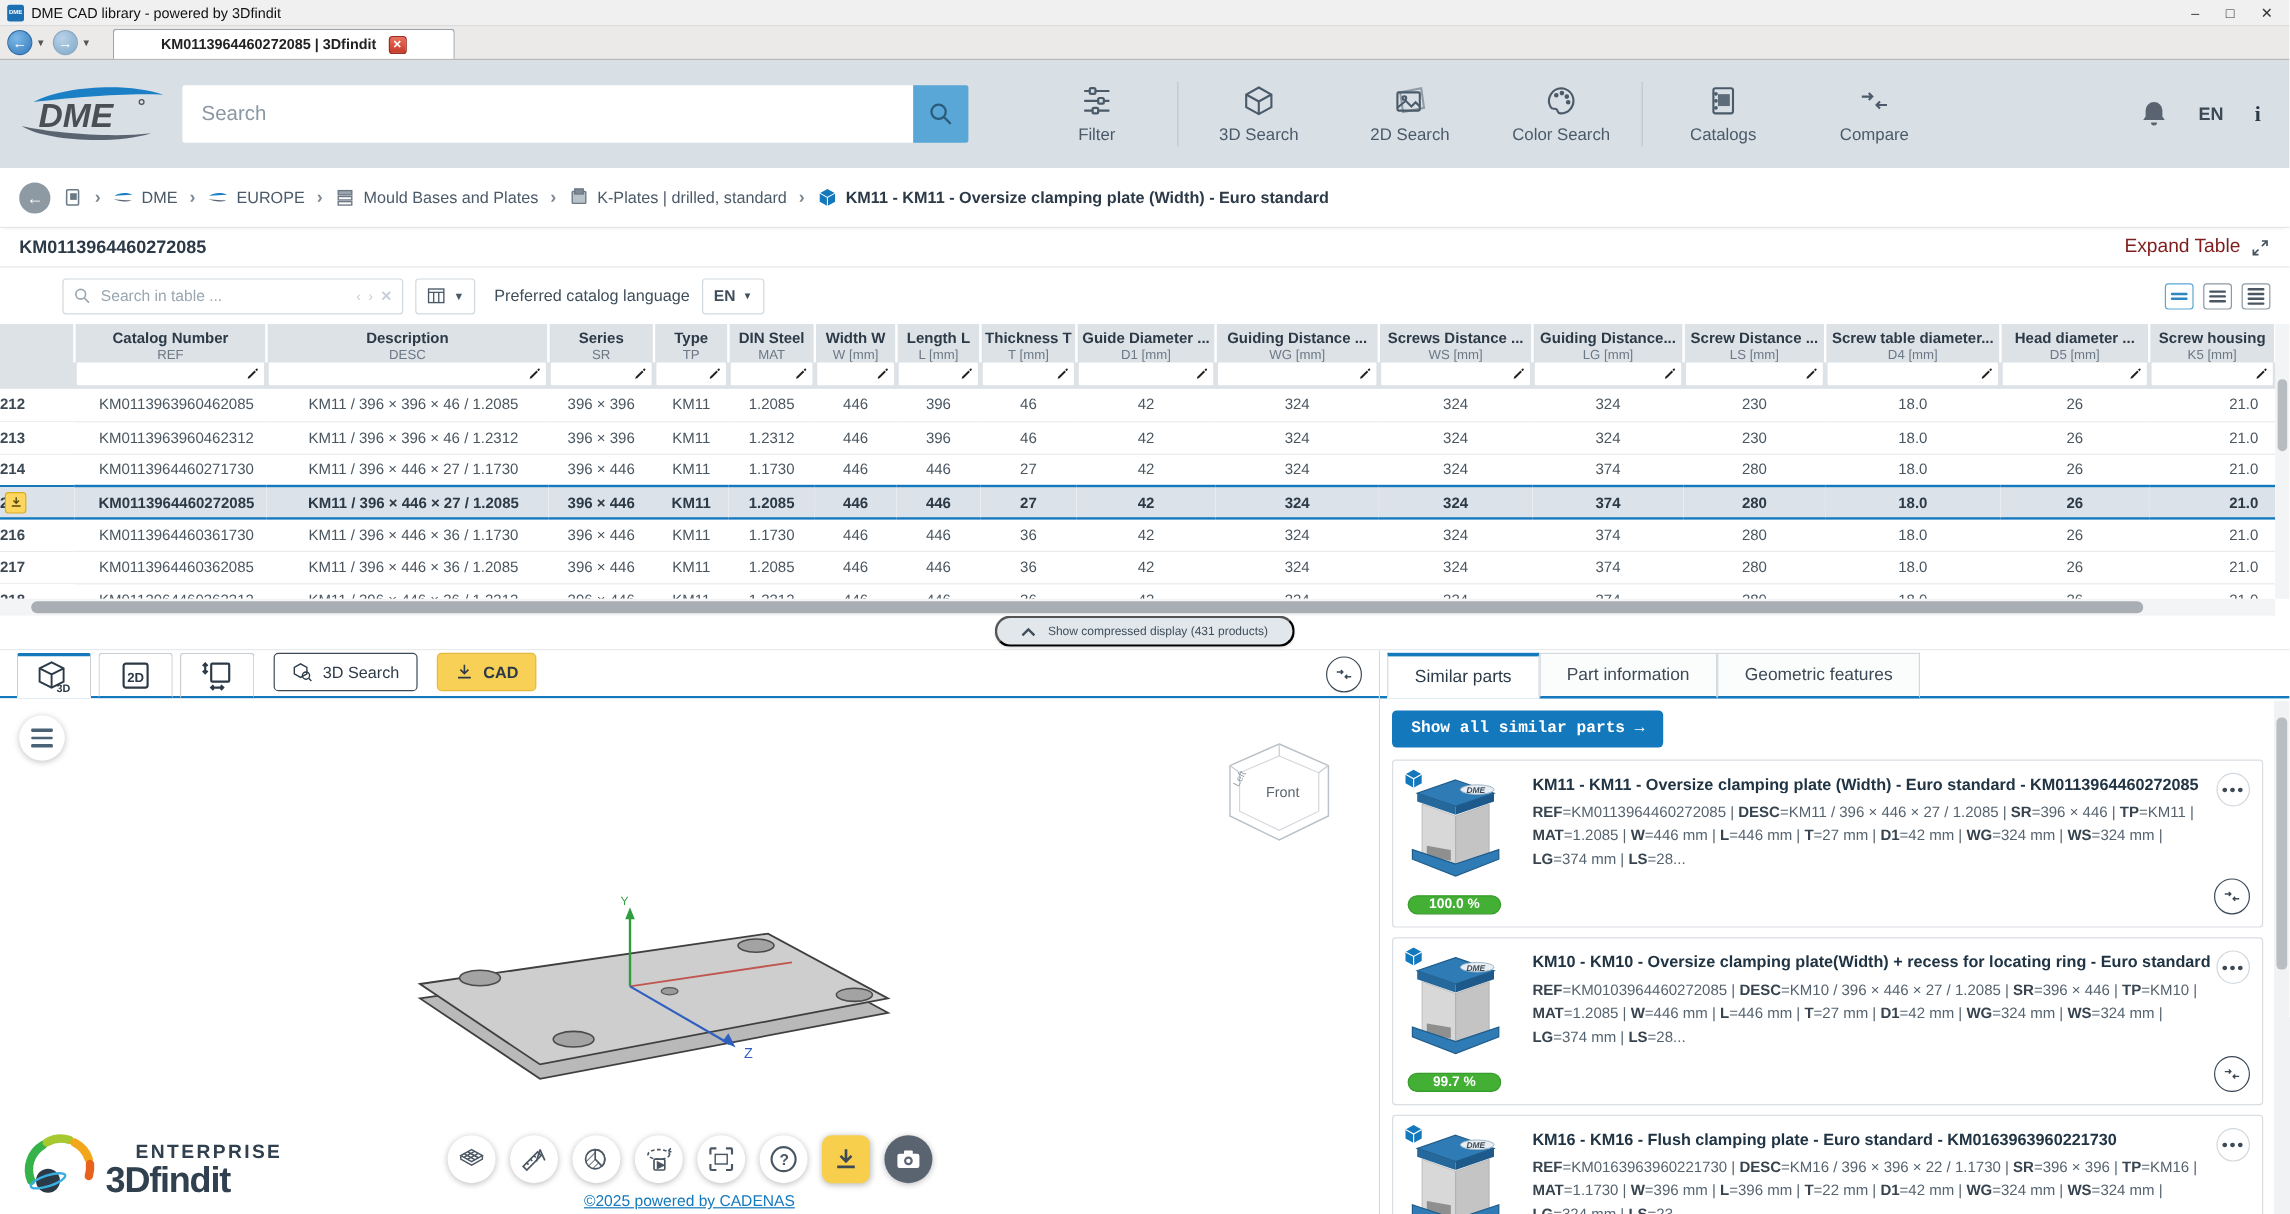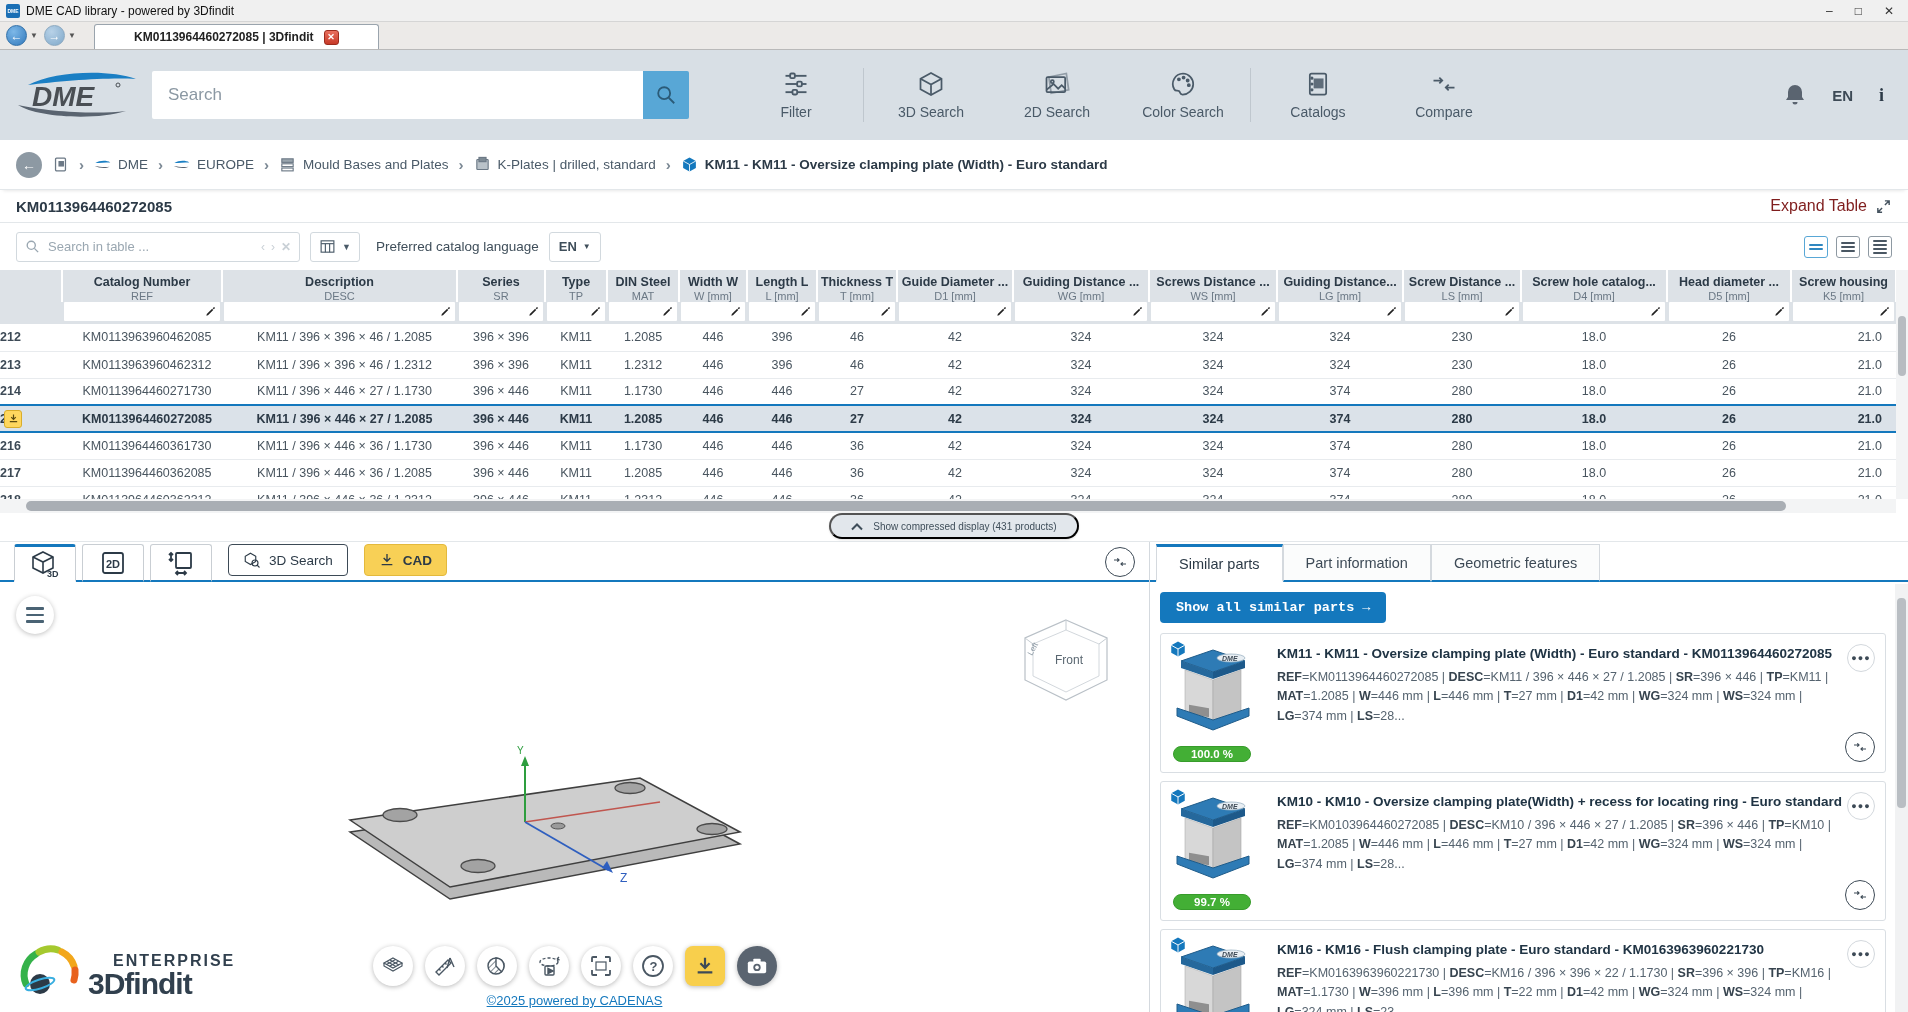--- a/index.html
+++ b/index.html
@@ -19,21 +19,21 @@
   .navbtns { display:flex; align-items:center; gap:2px; margin-bottom:3px; }
   .circle-btn { width:21px; height:21px; border-radius:50%; display:flex; align-items:center; justify-content:center; color:#fff; font-size:12px; font-weight:bold; border:1px solid #2f6fa8; background:radial-gradient(circle at 35% 30%, #7db8e8, #3279bc); cursor:pointer;}
   .circle-btn.fwd { background:radial-gradient(circle at 35% 30%, #b8d2e8, #7fa8c9); border-color:#8aa8c0;}
   .mini-caret { font-size:8px; color:#555; margin:0 4px 0 1px; cursor:pointer;}
   .btab { width:285px; height:25px; background:#fff; border:1px solid #9aa4ad; border-bottom:none; border-radius:3px 3px 0 0; margin-left:14px; display:flex; align-items:center; justify-content:center; gap:10px; font-size:12px; font-weight:bold; color:#222; cursor:pointer;}
   .tab-close { width:15px; height:15px; background:linear-gradient(#e9705f,#c73a28); border:1px solid #9c2c1e; border-radius:3px; color:#fff; font-size:9px; font-weight:bold; display:flex; align-items:center; justify-content:center; cursor:pointer;}
 
   
   .header { height:90px; background:#d8dfe5; display:flex; align-items:center; padding:0 14px; flex:0 0 auto;}
   .dme-logo { width:126px; height:52px; flex:0 0 auto; margin-right:12px; cursor:pointer;}
-  .searchwrap { display:flex; height:48px; width:537px; flex:0 0 auto; }
+  .searchwrap { display:flex; height:48px; width:655px; flex:0 0 auto; }
   .search-input { flex:1; border:none; outline:none; padding:0 16px; font-size:17px; color:#33424e; background:#fff; border-radius:2px 0 0 2px; font-family:"Liberation Sans",sans-serif;}
   .search-input::placeholder { color:#8b98a3; }
   .search-btn { width:46px; background:#58a7d6; border:none; display:flex; align-items:center; justify-content:center; cursor:pointer; border-radius:0 2px 2px 0; color:#2c5s70;}
   .hnav { display:flex; align-items:center; margin-left:44px; gap:0; flex:1;}
   .hnav-item { width:126px; display:flex; flex-direction:column; align-items:center; gap:6px; color:#4a5a68; font-size:14px; cursor:pointer;}
   .hnav-item svg { width:28px; height:28px; }
   .hdivider { width:1px; height:54px; background:#bfc7ce; margin:0 4px;}
   .header-right { display:flex; align-items:center; gap:26px; padding-right:10px;}
   .bell { width:22px; height:24px; cursor:pointer;}
   .lang { font-size:15px; font-weight:bold; color:#3d4a56; cursor:pointer;}
@@ -47,21 +47,21 @@
   .bc-sep { color:#7b8894; font-size:15px; font-weight:bold; }
   .bc-item.last { font-weight:bold; color:#2c3a47; }
 
   
   .part-header { height:33px; display:flex; align-items:center; justify-content:space-between; padding:0 16px; border-bottom:1px solid #e3e7ea; flex:0 0 auto;}
   .part-number { font-size:15px; font-weight:bold; color:#2c3a47;}
   .expand-table { display:flex; align-items:center; gap:8px; font-size:16px; color:#7f1d1d; cursor:pointer;text-align:center;}
 
   
   .table-controls { height:47px; display:flex; align-items:center; padding:0 16px; gap:10px; flex:0 0 auto;}
-  .tsearch { width:284px; height:30px; border:1px solid #d2d9de; border-radius:3px; display:flex; align-items:center; padding:0 8px; gap:8px; background:#fff;}
+  .tsearch { width:284px; height:30px; border:1px solid #d2d9de; border-radius:3px; display:flex; align-items:center; padding:0 8px; gap:8px; background:#fff;margin-left:36px;}
   .tsearch input { border:none; outline:none; flex:1; font-size:13px; color:#33424e; font-family:"Liberation Sans",sans-serif;}
   .tsearch input::placeholder { color:#9aa7b1; }
   .tsearch .navx { color:#c9d0d6; font-size:12px; display:flex; gap:6px; align-items:center;}
   .colpicker { height:30px; border:1px solid #d2d9de; border-radius:3px; background:#fff; display:flex; align-items:center; gap:6px; padding:0 8px; cursor:pointer; color:#4a5a68;}
   .pref-label { font-size:13.5px; color:#3f4e5a; margin-left:6px;}
   .lang-dd { height:30px; border:1px solid #d2d9de; border-radius:3px; background:#fff; display:flex; align-items:center; gap:6px; padding:0 9px; font-size:13px; font-weight:bold; color:#3f4e5a; cursor:pointer;}
   .density { margin-left:auto; display:flex; gap:8px; }
   .dbtn { width:24px; height:22px; border:1px solid #8e99a2; border-radius:3px; background:#fff; display:flex; flex-direction:column; justify-content:center; gap:2px; padding:3px 4px; cursor:pointer;}
   .dbtn i { display:block; height:2px; background:#4a5763; border-radius:1px;}
   .dbtn.active { border-color:#58a7d6; }
@@ -426,21 +426,21 @@
             </th>
             <th>
               <div>Guiding Distance...</div>
               <div class="h-sub">LG [mm]</div>
             </th>
             <th>
               <div>Screw Distance ...</div>
               <div class="h-sub">LS [mm]</div>
             </th>
             <th>
-              <div>Screw hole catalog...</div>
+              <div>Screw table diameter...</div>
               <div class="h-sub">D4 [mm]</div>
             </th>
             <th>
               <div>Head diameter ...</div>
               <div class="h-sub">D5 [mm]</div>
             </th>
             <th>
               <div>Screw housing</div>
               <div class="h-sub">K5 [mm]</div>
             </th>

